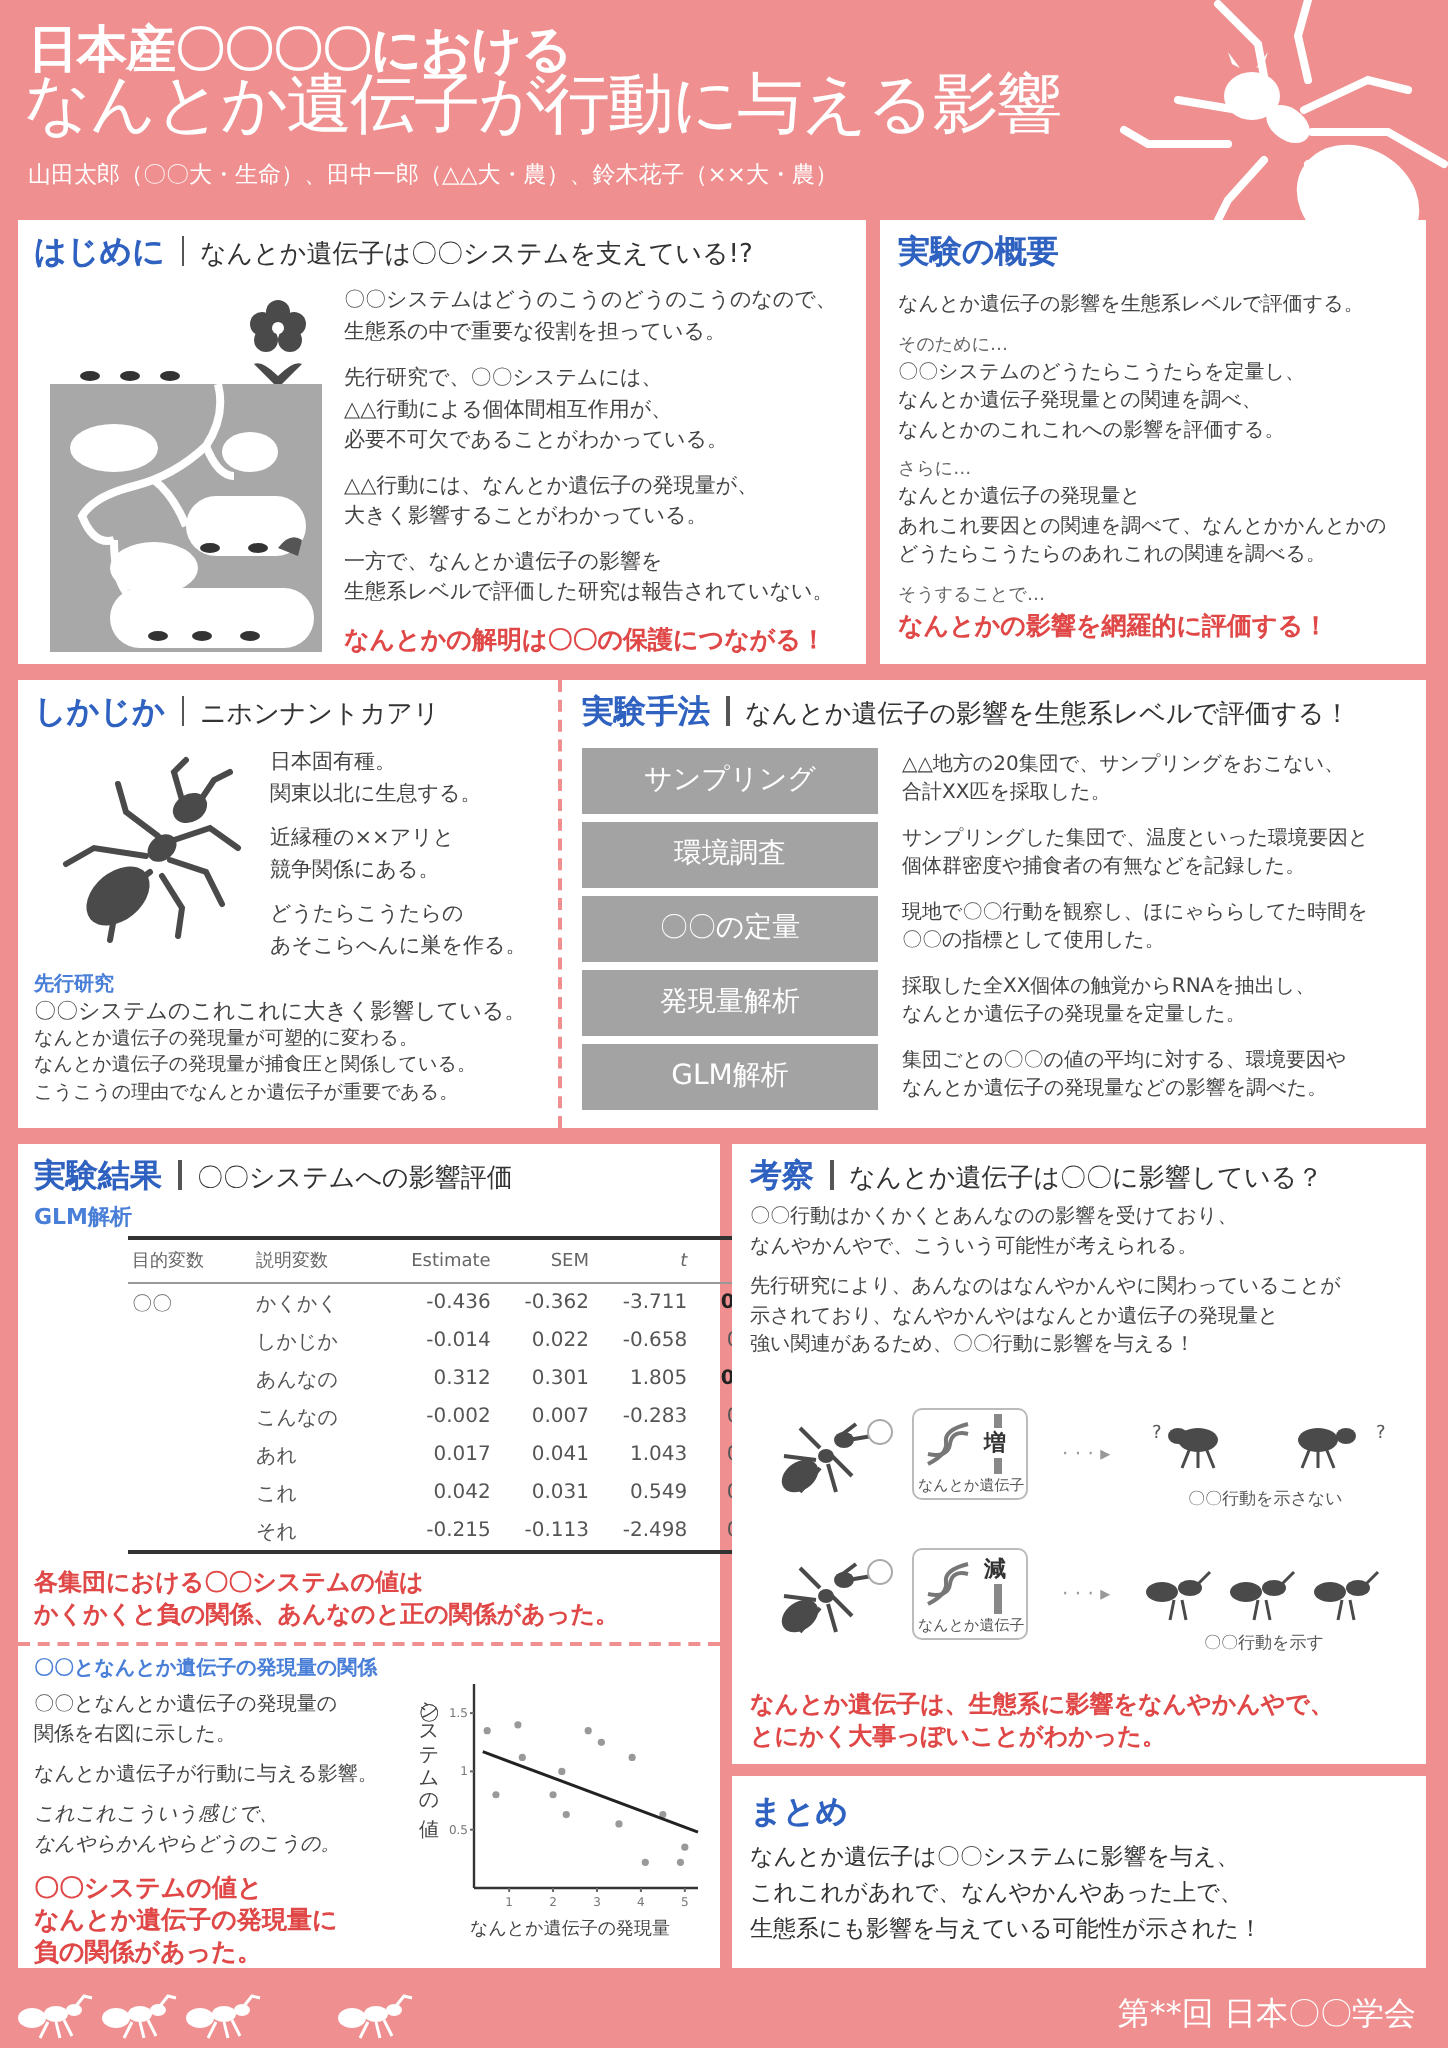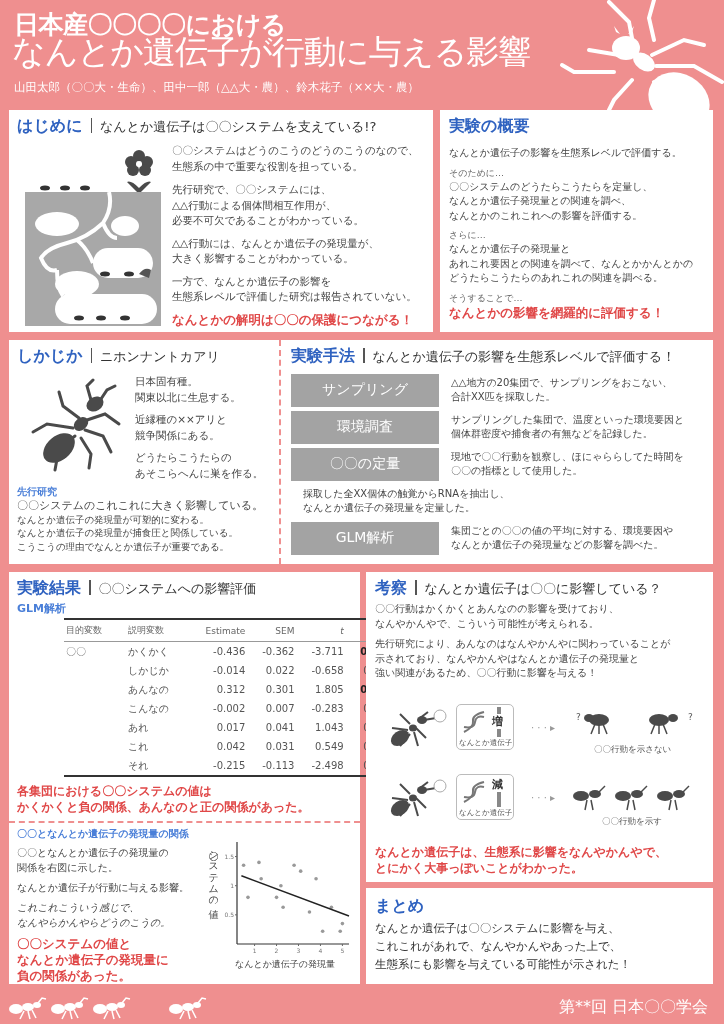--- a/index.html
+++ b/index.html
@@ -188,20 +188,21 @@
     <div class="mbtn">環境調査</div>
     <div class="mdesc" style="white-space:pre-line;">サンプリングした集団で、温度といった環境要因と
 個体群密度や捕食者の有無などを記録した。</div>
   </div>
   <div class="mrow">
     <div class="mbtn">〇〇の定量</div>
     <div class="mdesc" style="white-space:pre-line;">現地で〇〇行動を観察し、ほにゃららしてた時間を
 〇〇の指標として使用した。</div>
   </div>
   <div class="mrow">
+    <div class="mbtn">発現量解析</div>
     <div class="mdesc" style="white-space:pre-line;">採取した全XX個体の触覚からRNAを抽出し、
 なんとか遺伝子の発現量を定量した。</div>
   </div>
   <div class="mrow">
     <div class="mbtn">GLM解析</div>
     <div class="mdesc" style="white-space:pre-line;">集団ごとの〇〇の値の平均に対する、環境要因や
 なんとか遺伝子の発現量などの影響を調べた。</div>
   </div>
 </div>
 

